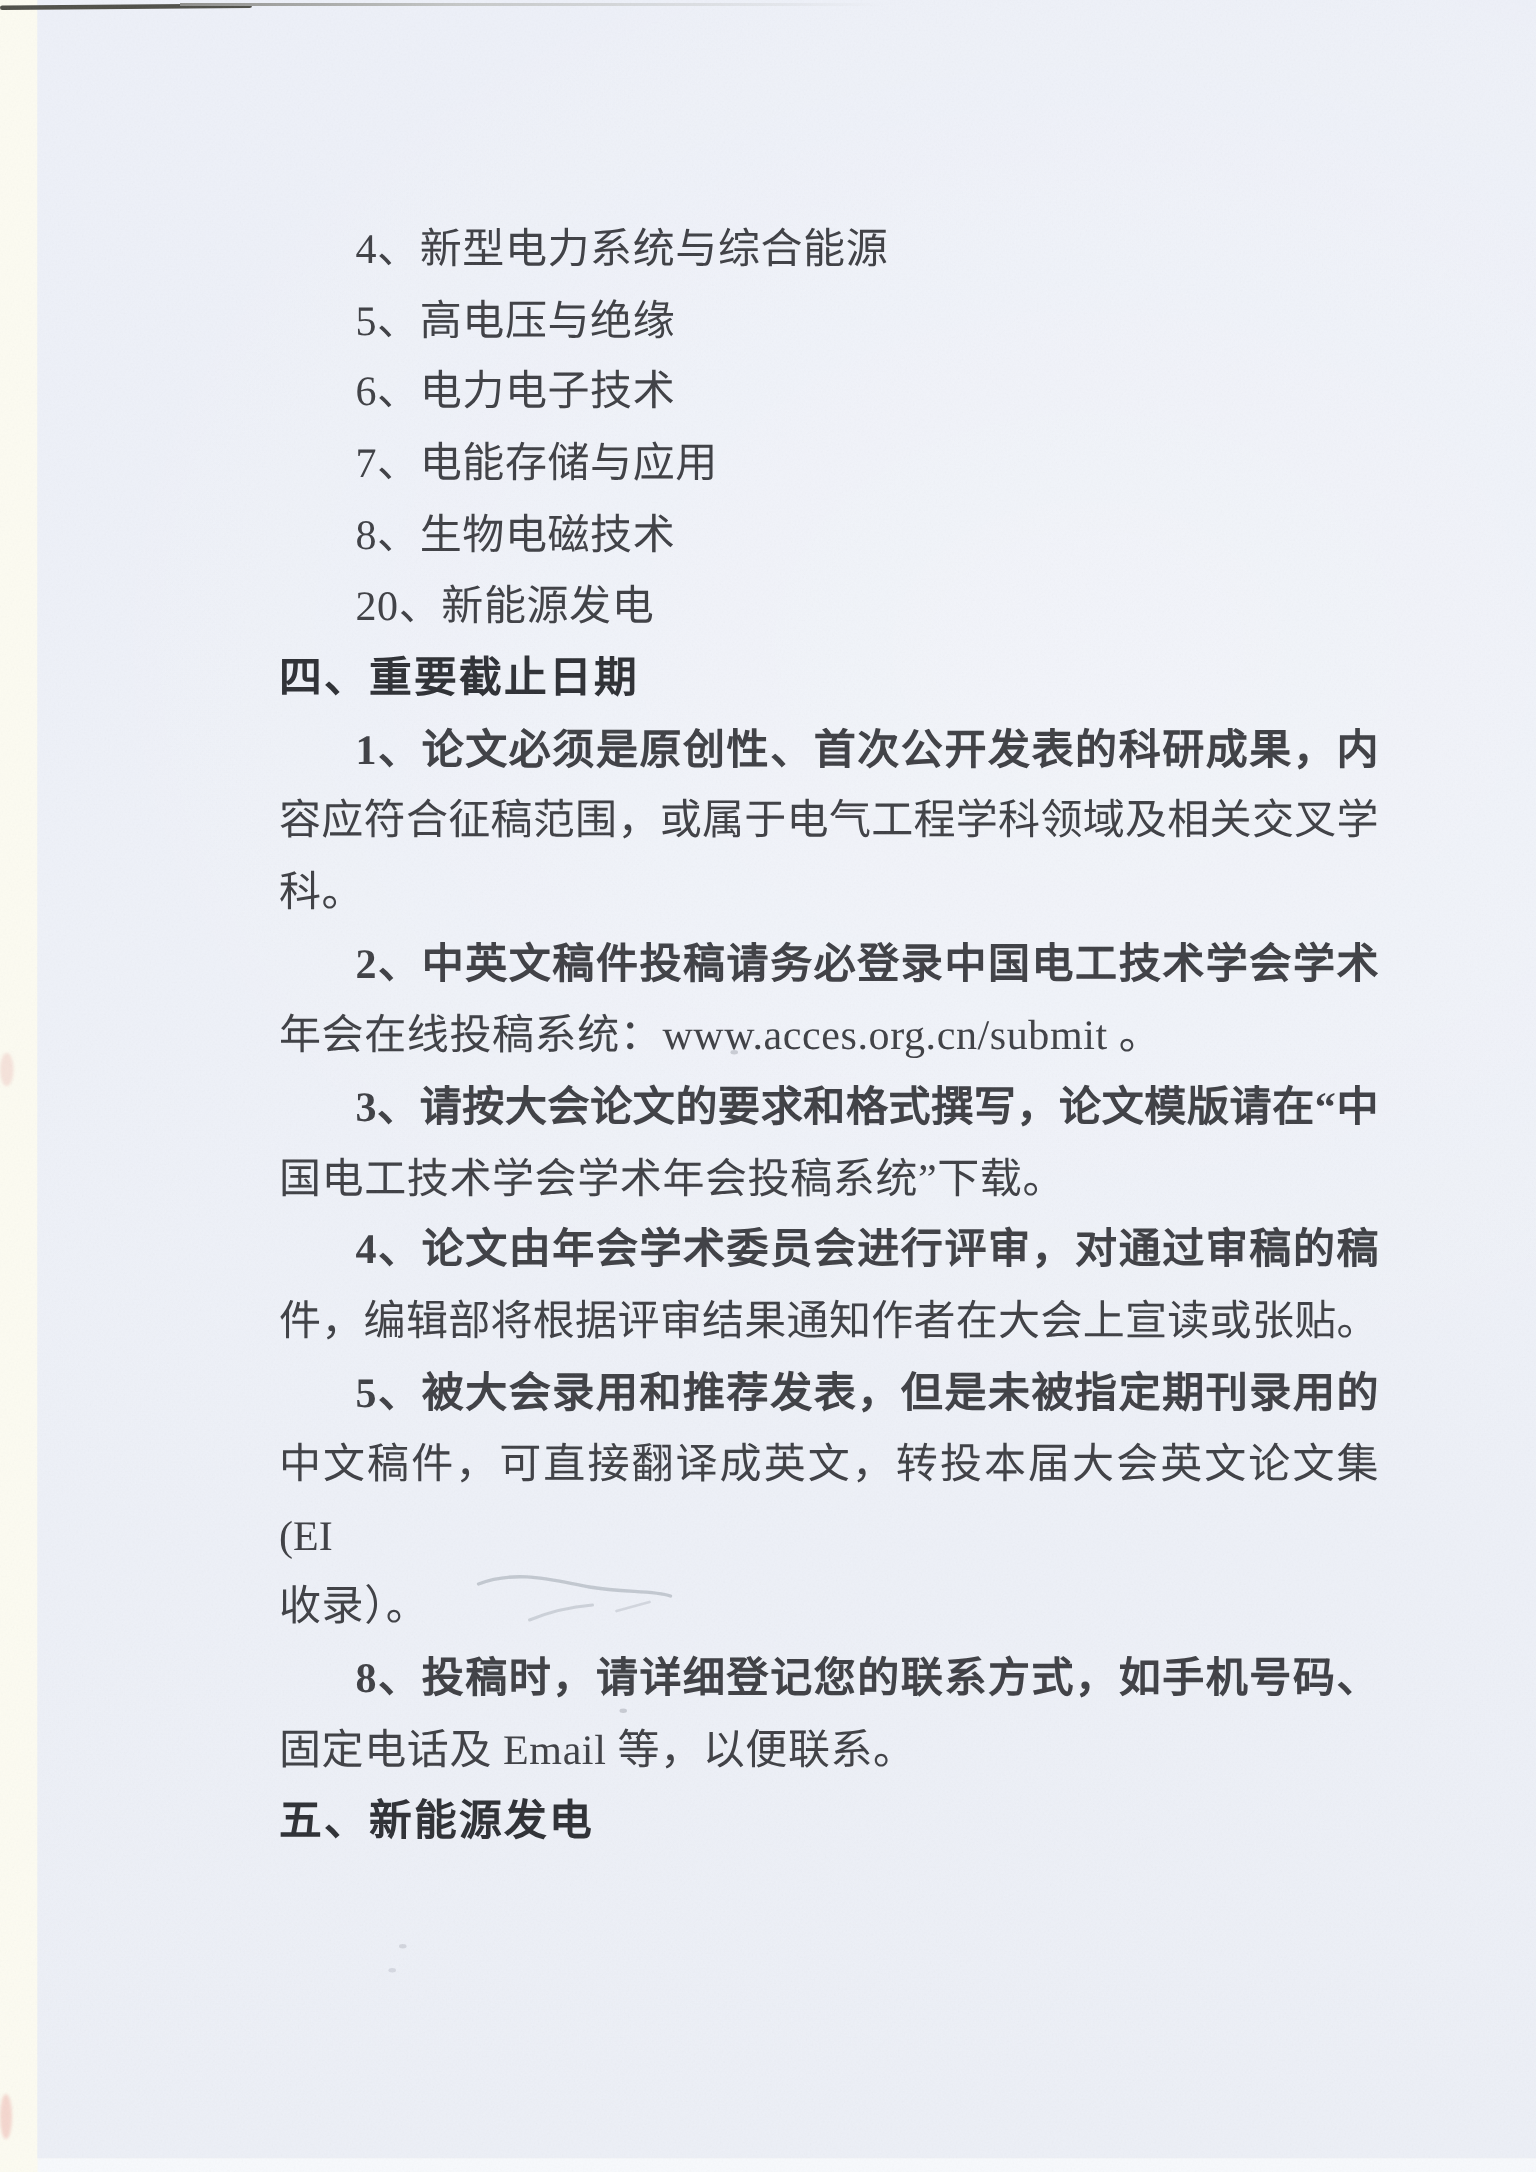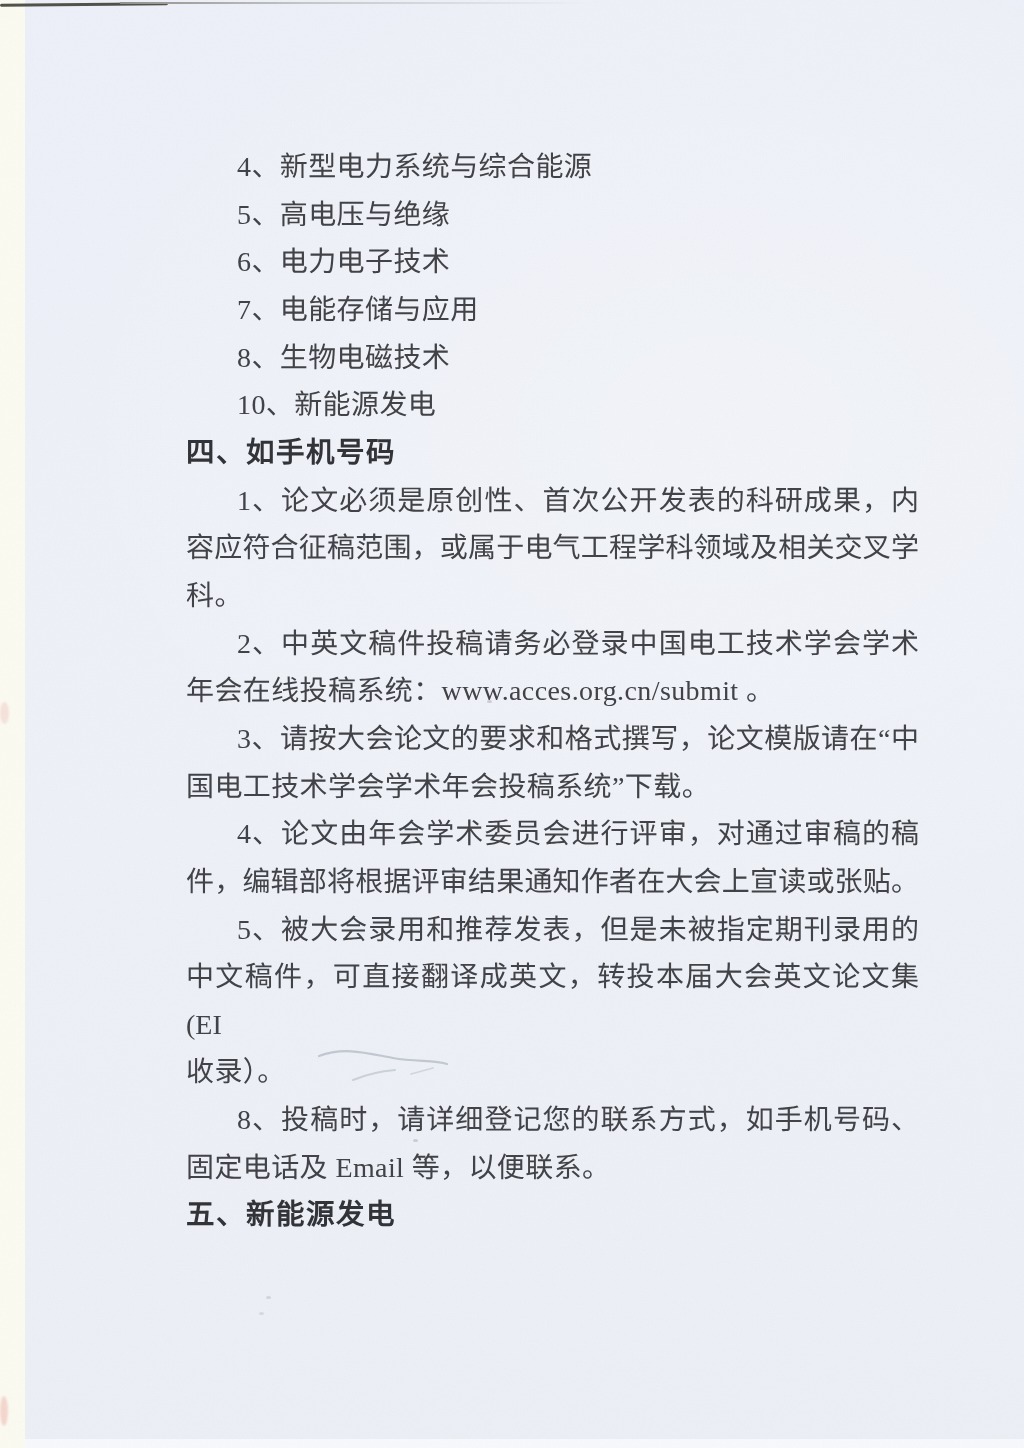--- a/index.html
+++ b/index.html
@@ -50,21 +50,21 @@
   }
   .line{white-space:nowrap;}
   .line.fill{
     white-space:normal;
     text-align:justify;
     text-align-last:justify;
     -moz-text-align-last:justify;
     letter-spacing:0;
   }
   .line.indent{padding-left:51px;}
-  .line.fill.indent{padding-left:0;text-indent:51px;}
+  .line.fill.indent{padding-left:0;text-indent:51px;font-weight:bold;}
   .line.heading{
     font-family:"Liberation Sans","DejaVu Sans",sans-serif;
     font-weight:700;color:var(--heading-ink);
     font-size:28.5px;letter-spacing:1.5px;
   }
   
   .artifact{position:absolute;pointer-events:none;}
   .speck{width:5px;height:3px;border-radius:50%;background:#a9adb6;opacity:.55;}
   .pink-top{left:0;top:702px;width:9px;height:22px;border-radius:50%;
     background:var(--pink);opacity:.35;filter:blur(1px);}
@@ -81,22 +81,22 @@
 
 <div class="scan-line-dark"></div>
 <div class="scan-line-light"></div>
 
 <div class="text-block">
   <div class="line indent">4、新型电力系统与综合能源</div>
   <div class="line indent">5、高电压与绝缘</div>
   <div class="line indent">6、电力电子技术</div>
   <div class="line indent">7、电能存储与应用</div>
   <div class="line indent">8、生物电磁技术</div>
-  <div class="line indent">10、新能源发电</div>
-  <div class="line heading">四、如手机号码</div>
+  <div class="line indent">20、新能源发电</div>
+  <div class="line heading">四、重要截止日期</div>
   <div class="line fill indent">1、论文必须是原创性、首次公开发表的科研成果，内</div>
   <div class="line fill">容应符合征稿范围，或属于电气工程学科领域及相关交叉学</div>
   <div class="line">科。</div>
   <div class="line fill indent">2、中英文稿件投稿请务必登录中国电工技术学会学术</div>
   <div class="line">年会在线投稿系统：www.acces.org.cn/submit 。</div>
   <div class="line fill indent">3、请按大会论文的要求和格式撰写，论文模版请在“中</div>
   <div class="line">国电工技术学会学术年会投稿系统”下载。</div>
   <div class="line fill indent">4、论文由年会学术委员会进行评审，对通过审稿的稿</div>
   <div class="line fill">件，编辑部将根据评审结果通知作者在大会上宣读或张贴。</div>
   <div class="line fill indent">5、被大会录用和推荐发表，但是未被指定期刊录用的</div>

